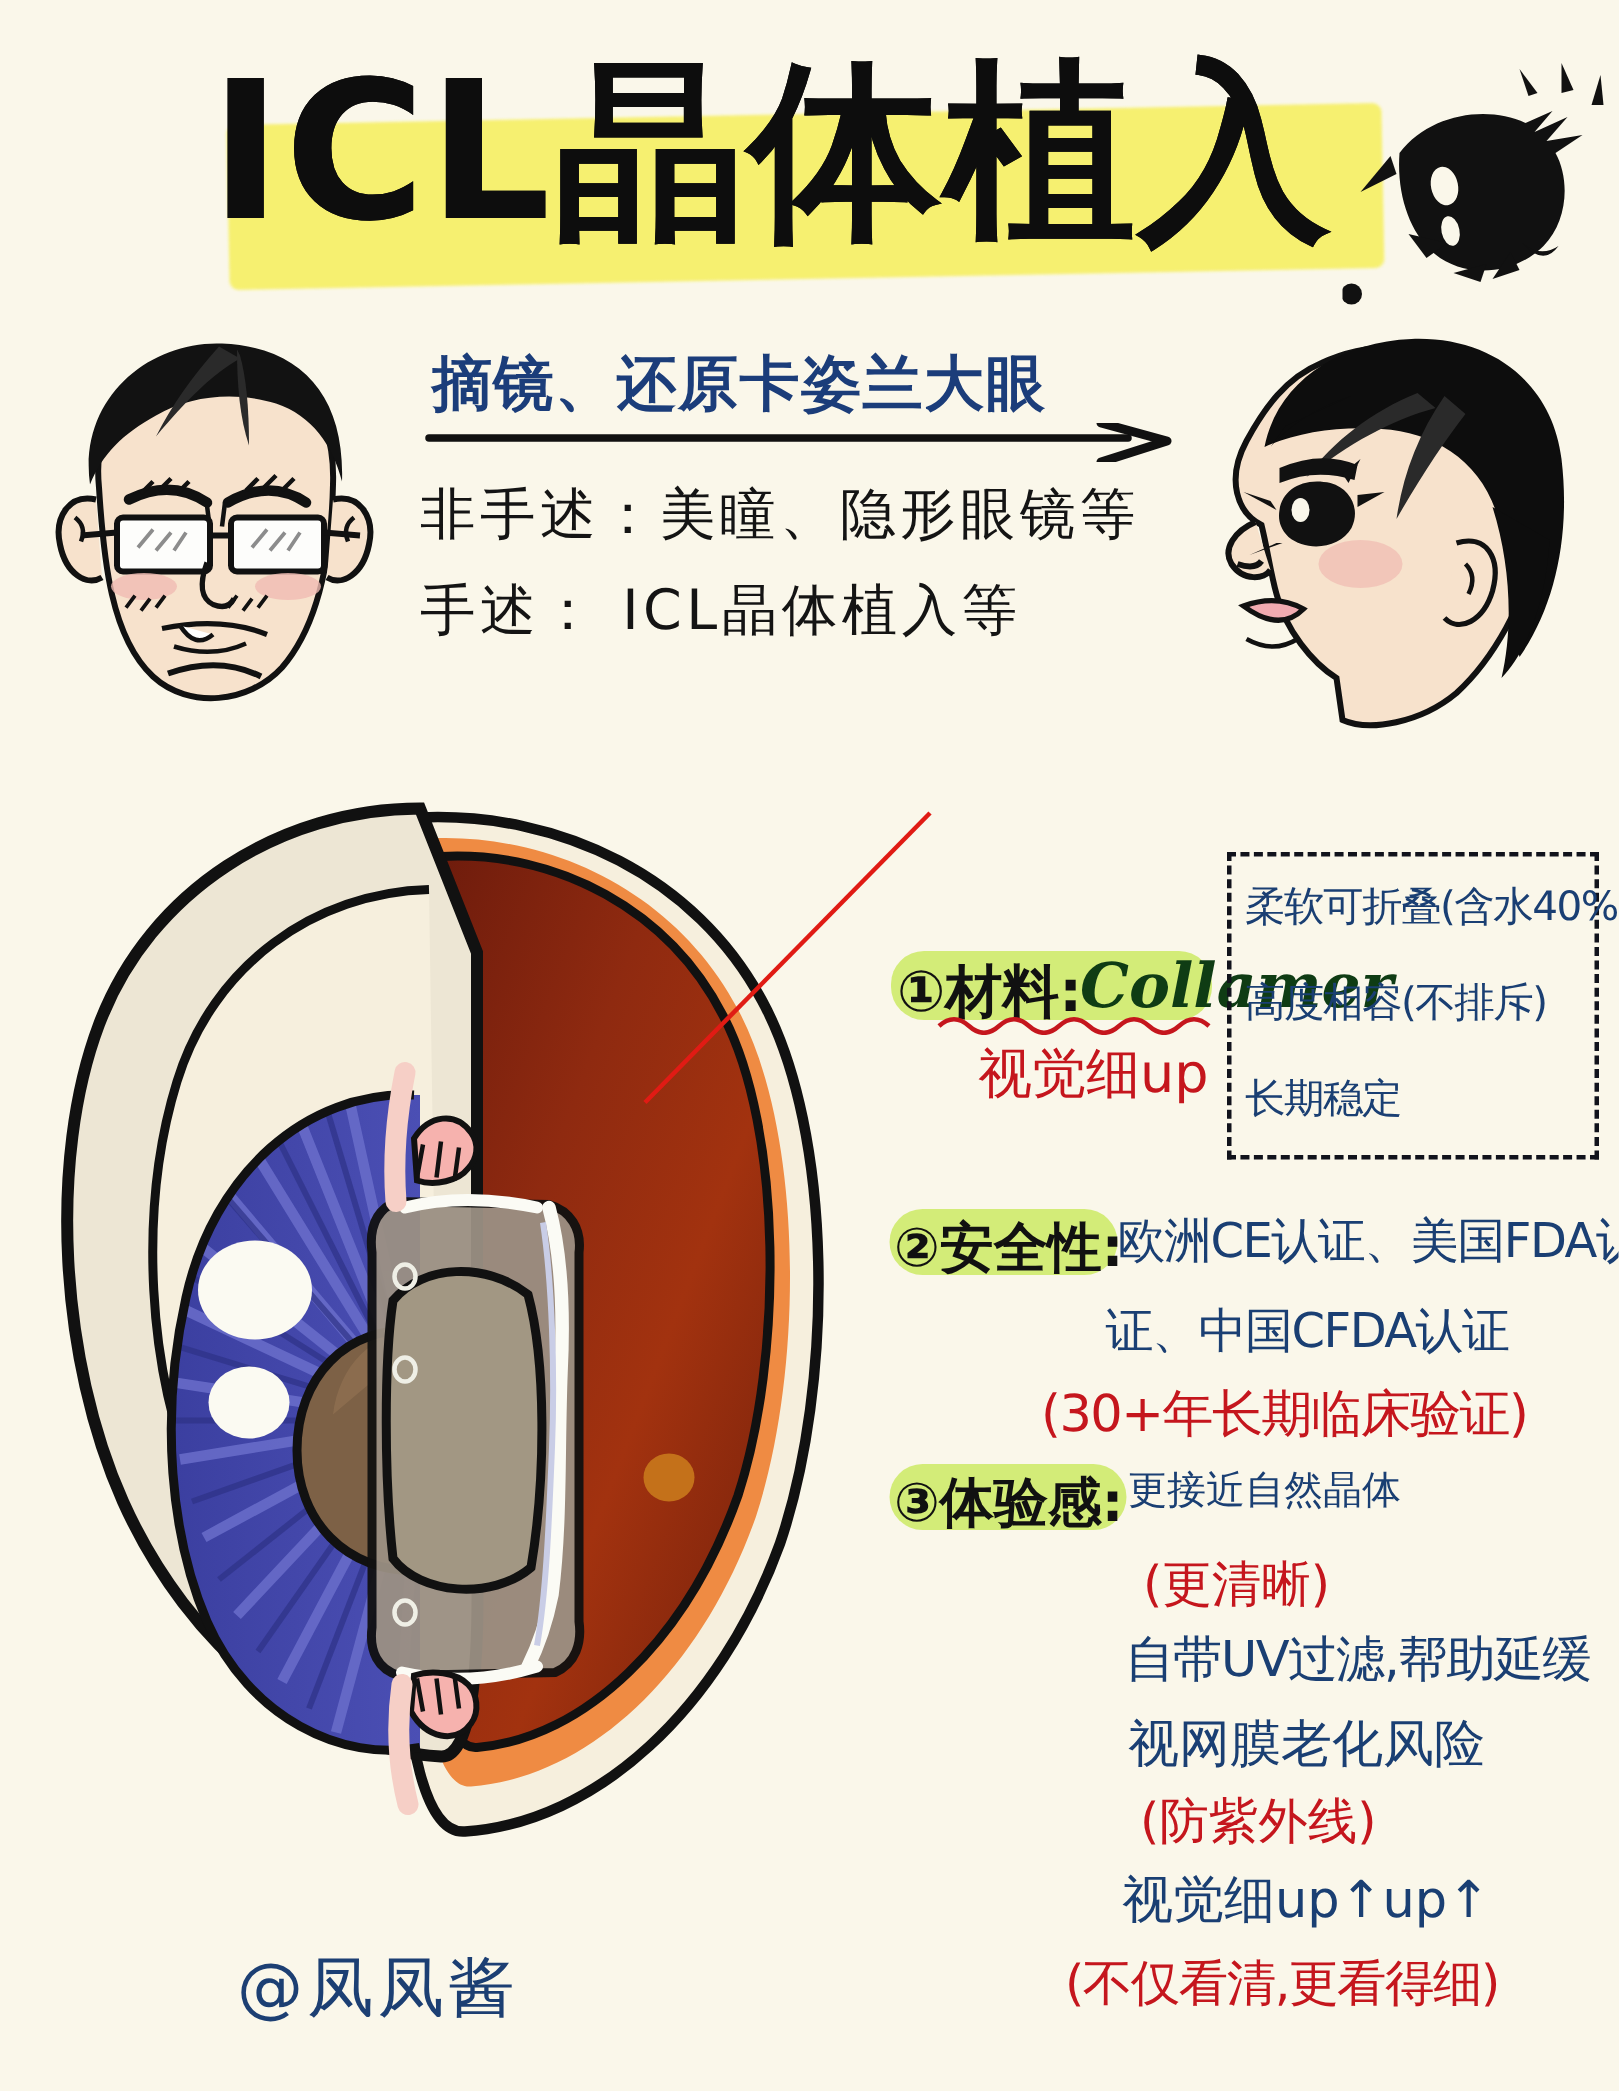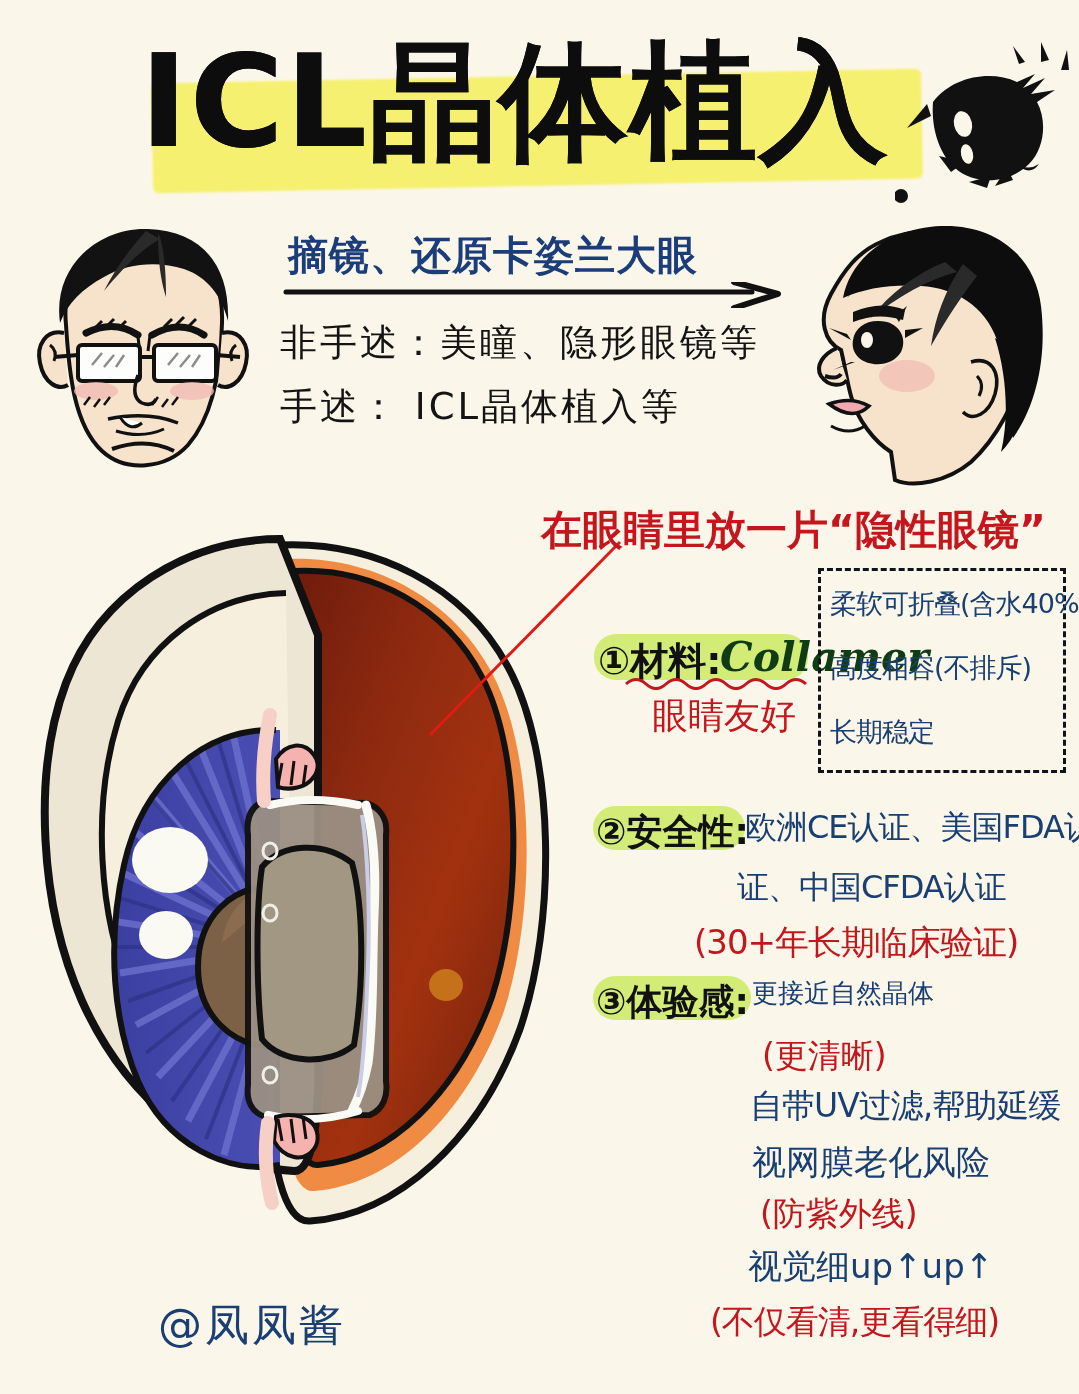--- a/index.html
+++ b/index.html
@@ -336,31 +336,30 @@
     <path d="M264 626 l-4 -22 M276 628 l-3 -24 M288 624 l-3 -22" stroke="#111" stroke-width="3"></path>
 
     <path d="M252 200 C246 230 244 260 246 286" fill="none" stroke="#f6cfc6" stroke-width="14" stroke-linecap="round"></path>
     <path d="M250 608 C246 636 248 664 254 688" fill="none" stroke="#f6cfc6" stroke-width="14" stroke-linecap="round"></path>
   </svg>
 
   <svg class="pointer-svg" viewBox="0 0 300 230">
     <path d="M290 22 L100 215" stroke="#e01b14" stroke-width="3"></path>
   </svg>
 
-  <div class="red-head">在眼睛里放一片“隐性眼镜”</div>
 
   <div class="hl-pill" style="left:594px;top:634px;width:214px;height:46px;"></div>
   <div class="item-num" style="left:598px;top:636px;font-size:38px;">
     <span>①</span><span>材料:</span>
   </div>
   <div class="green-ink" style="left:676px;top:633px;font-size:41px;">Collamer</div>
   <svg class="squiggle" viewBox="0 0 210 18">
     <path d="M2 12 q10 -9 20 0 q10 9 20 0 q10 -9 20 0 q10 9 20 0 q10 -9 20 0 q10 9 20 0 q10 -9 20 0 q10 9 20 0 q10 -9 20 0" fill="none" stroke="#c5161d" stroke-width="3"></path>
   </svg>
-  <div class="red-txt" style="left:652px;top:692px;font-size:36px;">眼睛友好</div>
+  <div class="red-txt" style="left:652px;top:692px;font-size:36px;">视觉细up</div>
 
   <div class="spec-box"></div>
   <div class="spec-line" style="left:830px;top:586px;">柔软可折叠(含水40%)</div>
   <div class="spec-line" style="left:830px;top:650px;">高度相容(不排斥)</div>
   <div class="spec-line" style="left:830px;top:714px;">长期稳定</div>
 
   <div class="hl-pill" style="left:593px;top:806px;width:152px;height:44px;"></div>
   <div class="item-num" style="left:596px;top:808px;font-size:36px;">
     <span>②</span><span>安全性:</span>
   </div>

